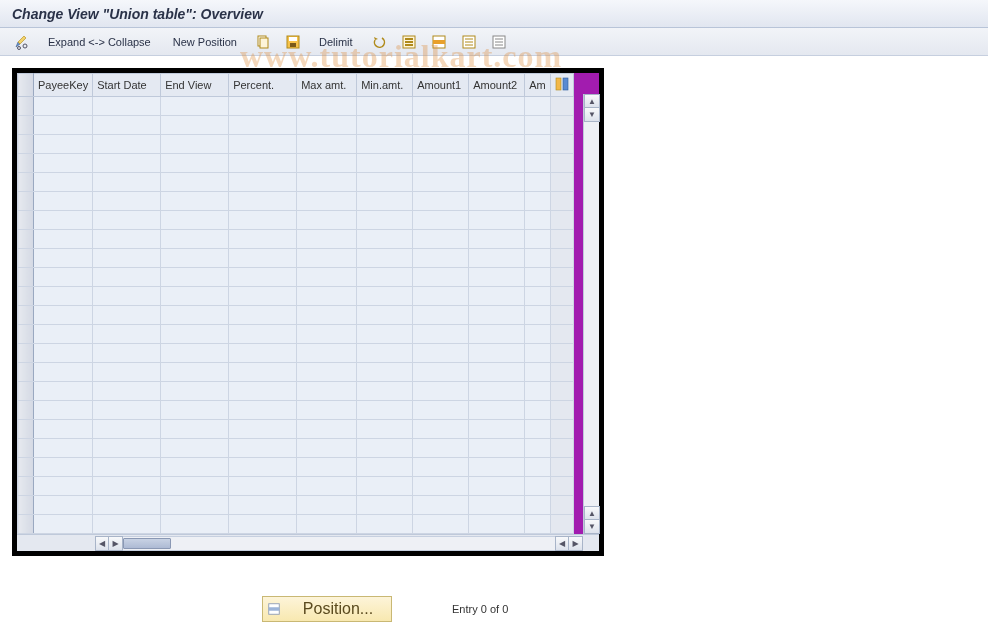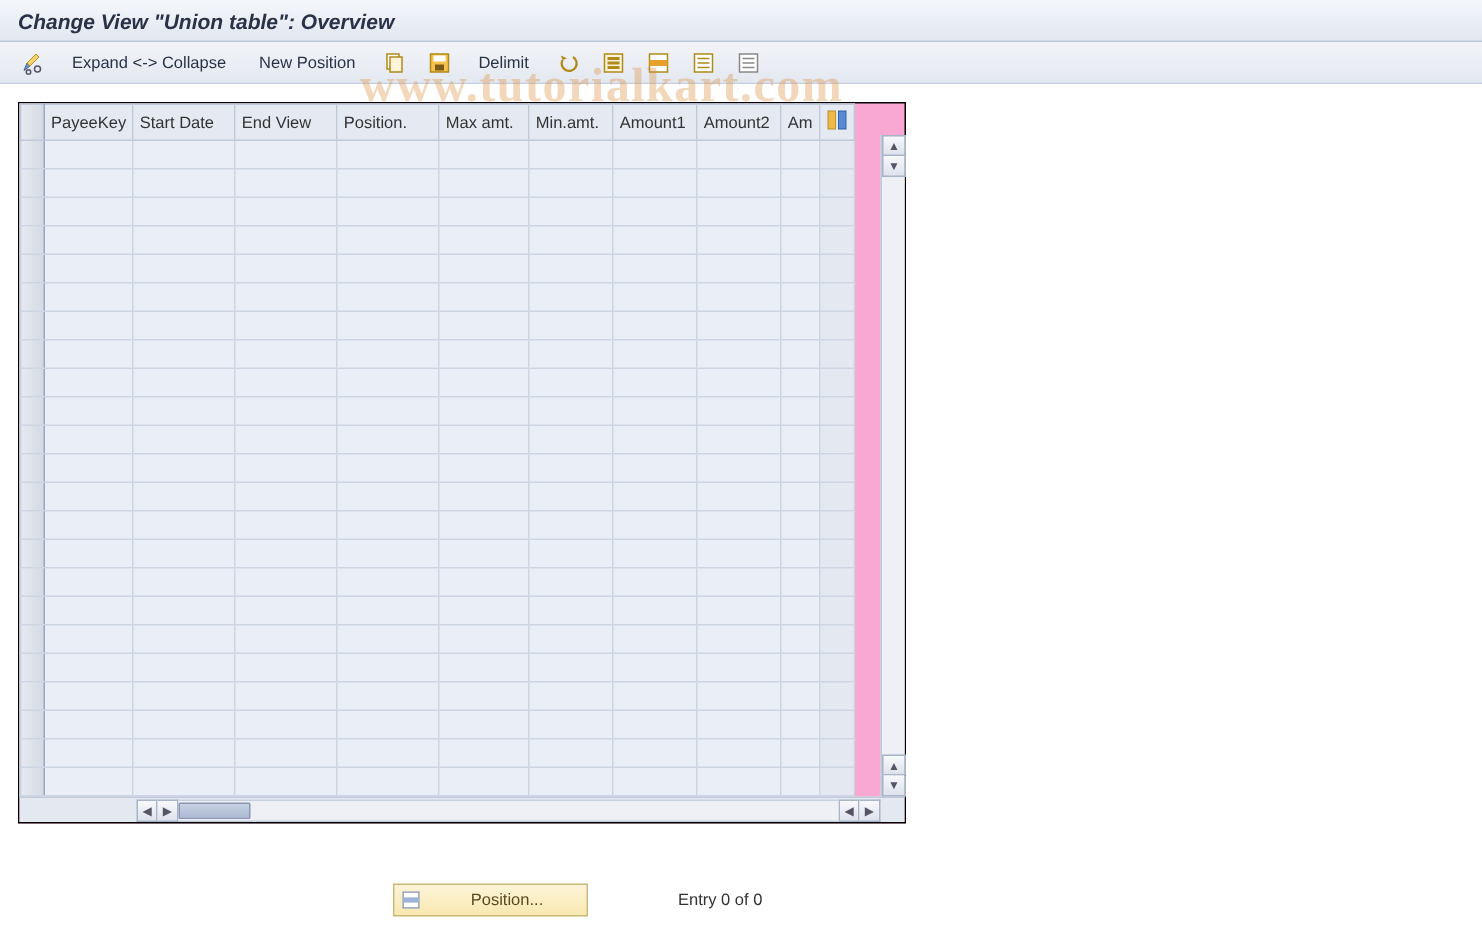--- a/index.html
+++ b/index.html
@@ -53,22 +53,22 @@
     .icon-svg {
       width: 16px;
       height: 16px;
       display: inline-block;
       vertical-align: middle;
     }
     .content-area {
       padding: 12px;
     }
     .table-container {
-      border: 1px solid #000000;
-      background: #f9a8d4;
+      border: 5px solid #000000;
+      background: #a21caf;
       width: 592px;
       position: relative;
     }
     .grid {
       border-collapse: collapse;
       background: #eef2f8;
       table-layout: fixed;
     }
     .grid th {
       background: #e4e9f2;
@@ -156,21 +156,21 @@
       display: flex;
       align-items: center;
       margin-top: 40px;
       padding-left: 250px;
       gap: 60px;
     }
     .position-btn {
       background: linear-gradient(to bottom, #fdf4d9, #f8e8b0);
       border: 1px solid #c9b874;
       padding: 3px 4px;
-      font-size: 11px;
+      font-size: 16px;
       color: #5a4a1e;
       cursor: pointer;
       display: inline-flex;
       align-items: center;
       gap: 8px;
       min-width: 130px;
     }
     .entry-text {
       font-size: 11px;
       color: #333;
@@ -268,21 +268,21 @@
 
 <div class="content-area">
   <div class="table-container">
     <table class="grid">
       <thead>
         <tr id="header-row">
             <th class="row-selector" style="width: 16px;"></th>
             <th style="width: 57px;">PayeeKey</th>
             <th style="width: 68px;">Start Date</th>
             <th style="width: 68px;">End View</th>
-            <th style="width: 68px;">Position.</th>
+            <th style="width: 68px;">Percent.</th>
             <th style="width: 60px;">Max amt.</th>
             <th style="width: 56px;">Min.amt.</th>
             <th style="width: 56px;">Amount1</th>
             <th style="width: 56px;">Amount2</th>
             <th style="width: 20px;">Am</th>
             <th class="col-config"><svg viewBox="0 0 14 14" width="14" height="14">
                 <rect x="1" y="1" width="5" height="12" fill="#f2b84a" stroke="#b08a1a" stroke-width="0.6"></rect>
                 <rect x="8" y="1" width="5" height="12" fill="#5a8ad2" stroke="#2a5a9a" stroke-width="0.6"></rect>
               </svg></th>
           </tr>

